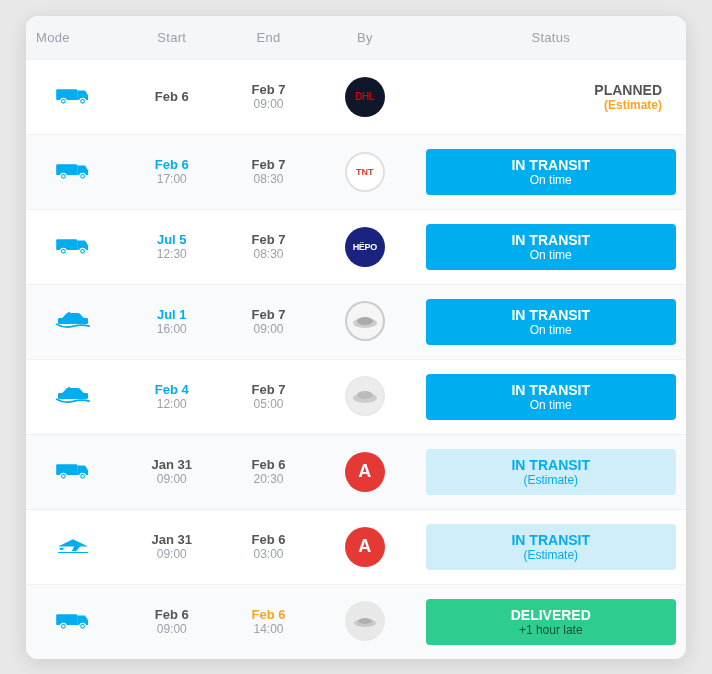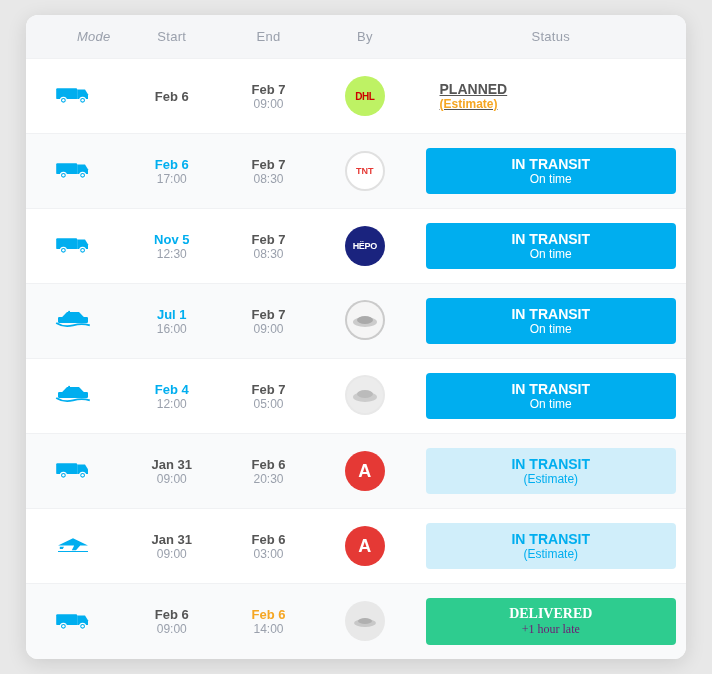--- a/index.html
+++ b/index.html
@@ -26,21 +26,21 @@
       background: #f5f6f8;
     }
     thead th {
       padding: 14px 10px;
       font-size: 13px;
       font-weight: 500;
       color: #9aa0ac;
       text-align: center;
       letter-spacing: 0.3px;
     }
-    thead th:first-child { text-align: right; font-style: italic; }
+    thead th:first-child { text-align: left; }
     tbody tr {
       border-top: 1px solid #f0f1f3;
     }
     tbody tr:nth-child(odd) {
       background: #fff;
     }
     tbody tr:nth-child(even) {
       background: #f9fafb;
     }
     td {
@@ -57,22 +57,21 @@
       font-size: 12px;
       color: #9aa0ac;
     }
     .status-cell {
       min-width: 140px;
       border-radius: 4px;
       padding: 8px 14px;
     }
     .status-planned {
       color: #555;
-      text-align: left;
-      text-decoration: underline;
+      text-align: right;
     }
     .status-planned .s-title {
       font-size: 14px;
       font-weight: 700;
       color: #555;
     }
     .status-planned .s-sub {
       font-size: 12px;
       color: #f5a623;
       font-weight: 600;
@@ -104,47 +103,46 @@
     }
     .status-in-transit-light .s-sub {
       font-size: 12px;
       color: #00aeef;
       font-weight: 400;
     }
     .status-delivered {
       background: #2ecc8f;
       border-radius: 4px;
       text-align: center;
-      font-family: Liberation Serif, serif;
     }
     .status-delivered .s-title {
       font-size: 14px;
       font-weight: 700;
       color: #fff;
     }
     .status-delivered .s-sub {
       font-size: 12px;
-      color: #701a75;
+      color: #14532d;
       font-weight: 400;
       text-align: center;
     }
 
     
     svg.mode-svg {
       width: 36px;
       height: 28px;
       fill: #00aeef;
     }
 
     
     .dhl-circle {
       width: 40px;
       height: 40px;
       border-radius: 50%;
-      background: #bef264;
+      background: #0f172a;
       display: inline-flex;
       align-items: center;
       justify-content: center;
       font-size: 10px;
       font-weight: 900;
       color: #cc0000;
       letter-spacing: -0.5px;
     }
     
     .tnt-circle {
@@ -280,21 +278,21 @@
         <tr>
           <td><svg class="mode-svg" viewBox="0 0 60 35" xmlns="http://www.w3.org/2000/svg">
       <rect x="2" y="8" width="35" height="18" rx="2" fill="#00aeef"></rect>
       <polygon points="37,10 50,10 55,18 55,26 37,26" fill="#00aeef"></polygon>
       <circle cx="14" cy="28" r="5" fill="#00aeef" stroke="#fff" stroke-width="2"></circle>
       <circle cx="14" cy="28" r="2" fill="#fff"></circle>
       <circle cx="46" cy="28" r="5" fill="#00aeef" stroke="#fff" stroke-width="2"></circle>
       <circle cx="46" cy="28" r="2" fill="#fff"></circle>
     </svg></td>
           <td>
-            <div class="date-primary" style="color:#00aeef">Nov 5</div>
+            <div class="date-primary" style="color:#00aeef">Jul 5</div>
     <div class="date-sub">12:30</div>
           </td>
           <td>
             <div class="date-primary" style="color:#555">Feb 7</div>
     <div class="date-sub">08:30</div>
           </td>
           <td><div class="hepo-circle">HËPO</div></td>
           <td>
             <div class="status-cell status-in-transit-blue">
       <div class="s-title">IN TRANSIT</div>

